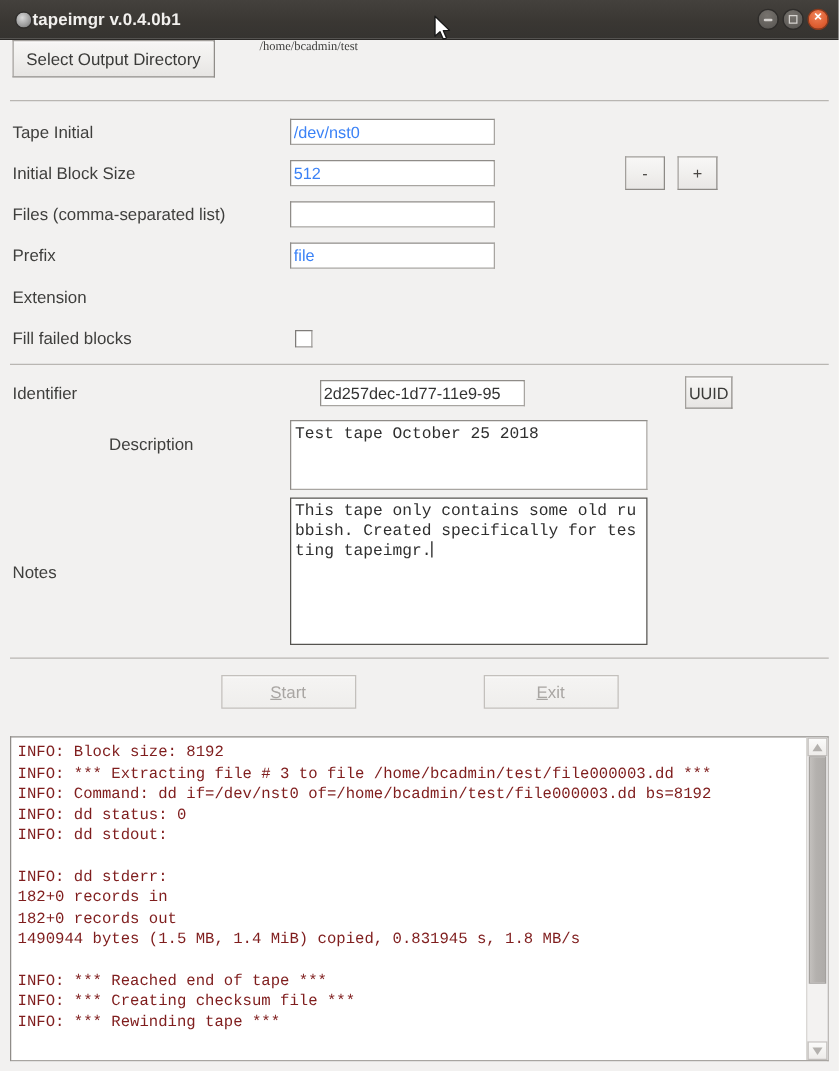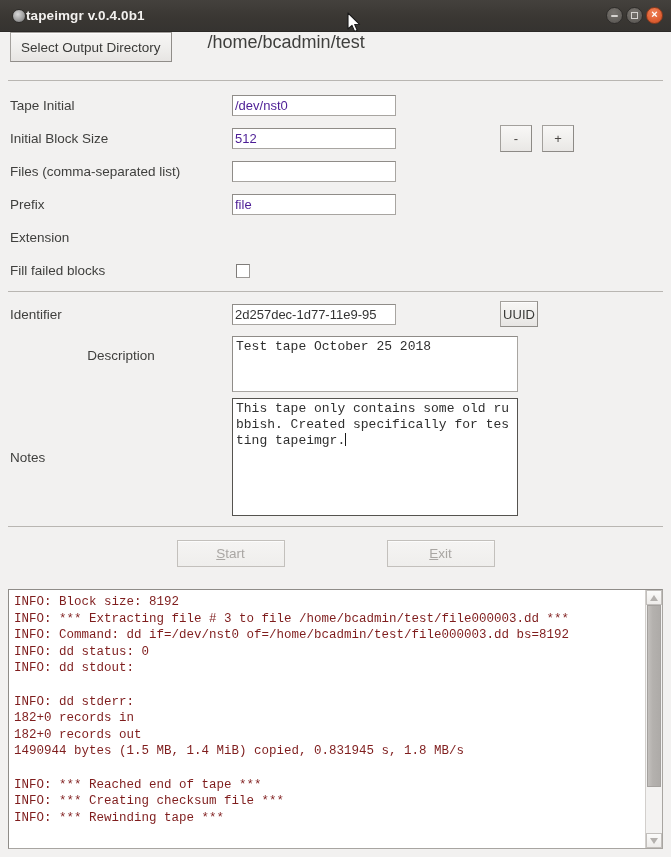--- a/index.html
+++ b/index.html
@@ -130,21 +130,22 @@
     box-shadow: 0 1px 0 rgba(255,255,255,0.7) inset;
   }
   .btn.disabled {
     color: #a9a6a3;
     background: linear-gradient(to bottom, #f5f4f3 0%, #efeeec 100%);
     border-color: #c3c0bc;
   }
   .dirpath {
     margin-left: 36px;
     color: #3f3f3d;
-    font-size: 18px;
+    font-size: 10px;
+    font-family: Liberation Serif, serif;
   }
 
   
   .form {
     padding: 8px 8px 4px 8px;
   }
   .frow {
     display: flex;
     align-items: center;
     height: 33px;
@@ -158,21 +159,21 @@
     box-sizing: border-box;
   }
   .finput {
     width: 164px;
     height: 21px;
     box-sizing: border-box;
     background: #ffffff;
     border: 1px solid #a8a5a1;
     border-top-color: #8f8c88;
     border-left-color: #8f8c88;
-    color: #4c1d95;
+    color: #3b82f6;
     font-size: 13px;
     font-family: "Liberation Sans", sans-serif;
     padding: 0 2px;
     outline: none;
   }
   .spinners {
     margin-left: 104px;
     display: flex;
     gap: 10px;
   }
@@ -430,21 +431,21 @@
         <div class="flabel">Fill failed blocks</div>
         <div class="checkbox"></div>
       </div>
 
     </div>
 
     <div class="hr"></div>
 
     <div class="meta">
 
-      <div class="mrow" style="align-items:center;height:32px;">
+      <div class="mrow" style="align-items:center;height:32px;gap:24px;">
         <div class="mlabel">Identifier</div>
         <div class="idinput">2d257dec-1d77-11e9-95</div>
         <div class="btn uuidbtn">UUID</div>
       </div>
 
       <div class="mrow">
         <div class="mlabel" style="padding-top:12px;text-align:center;">Description</div>
         <div class="ta desc">Test tape October 25 2018</div>
       </div>
 

